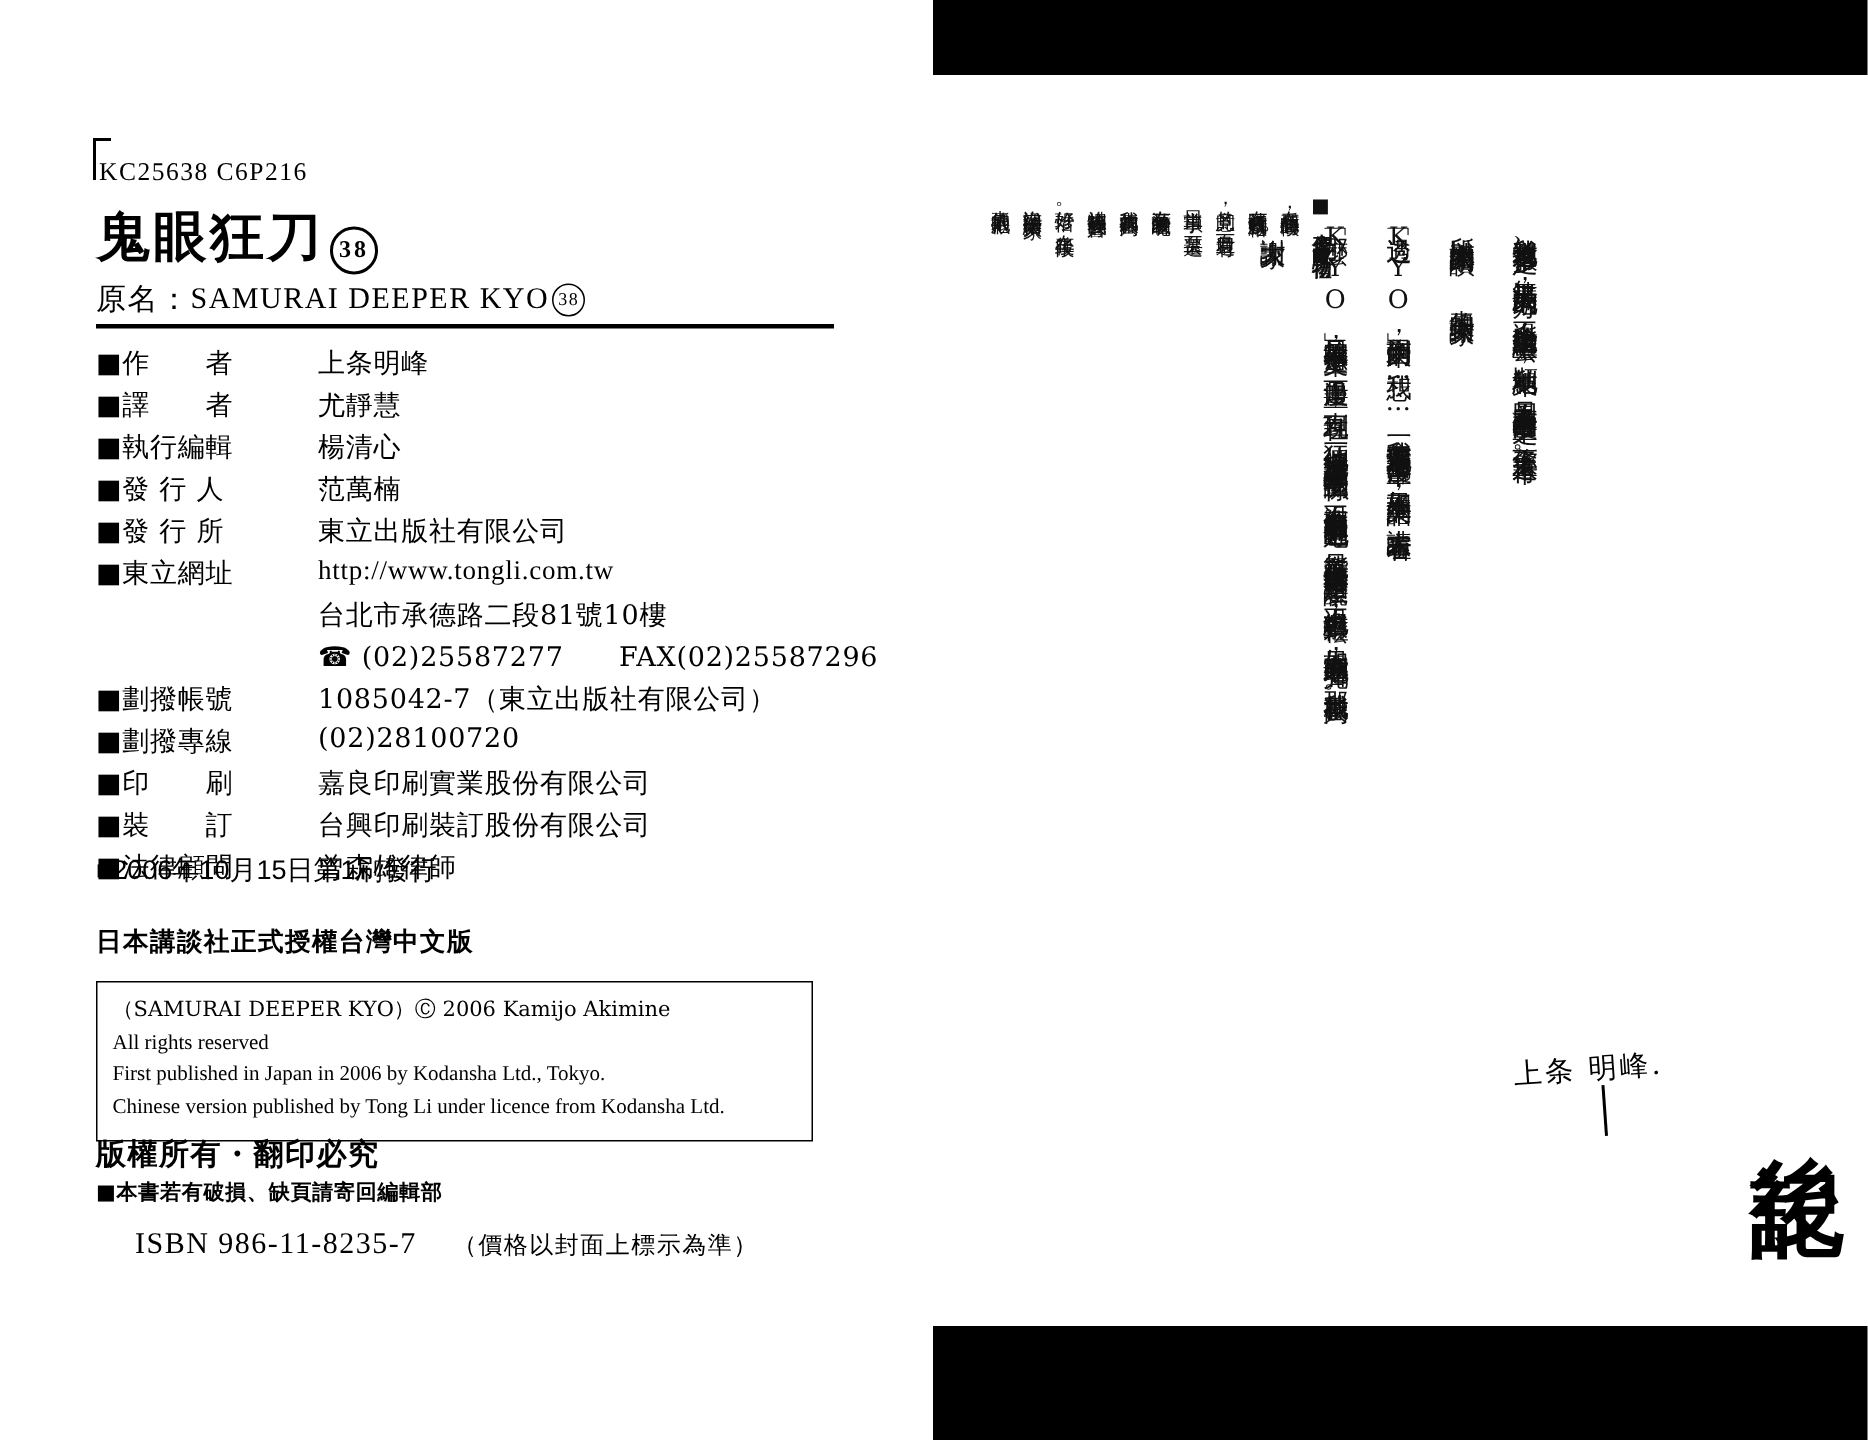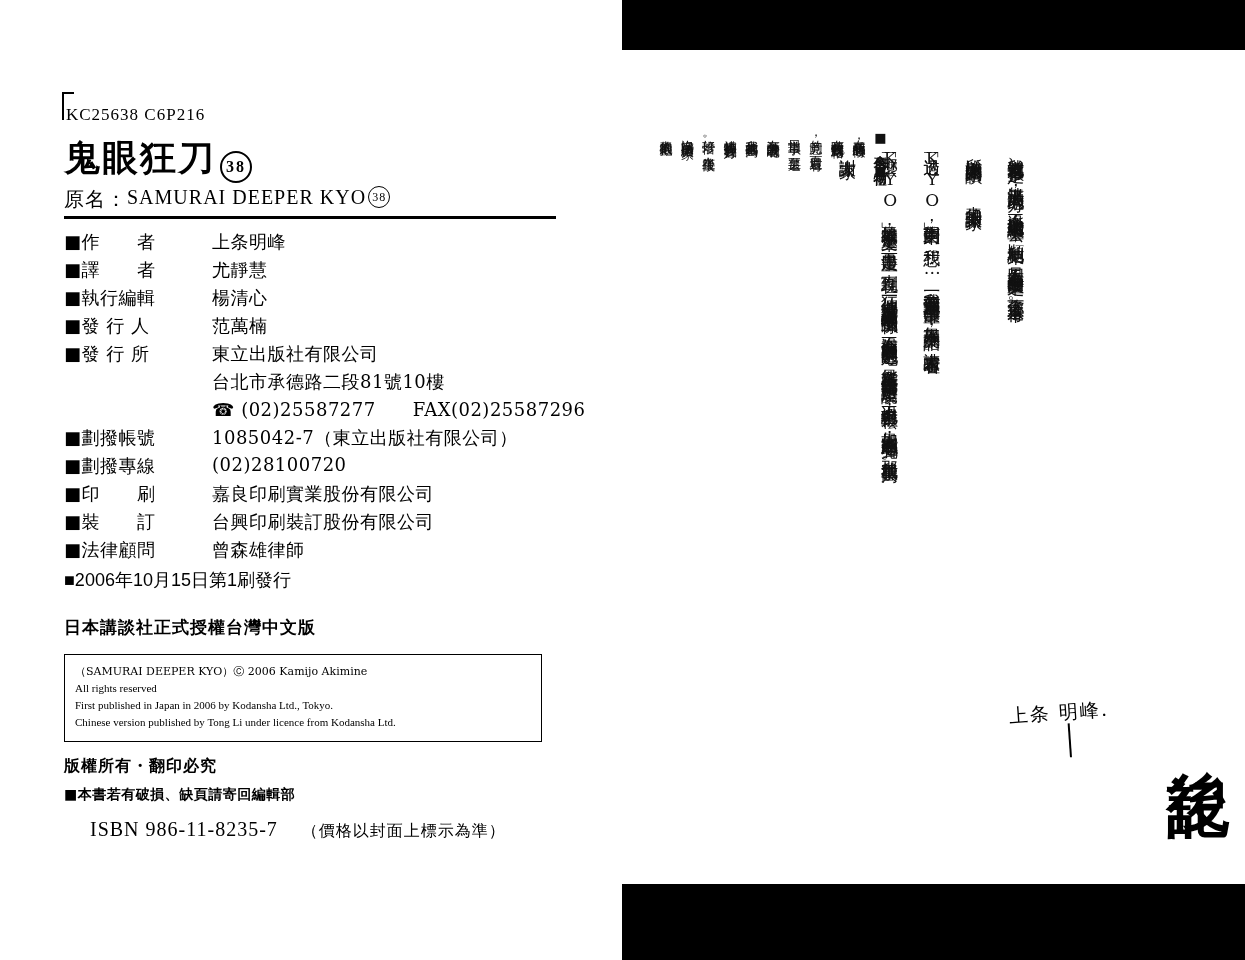--- a/index.html
+++ b/index.html
@@ -149,20 +149,21 @@
     margin-left: 4px;
     font-family: "Liberation Serif", serif;
   }
   .title-romaji {
     position: absolute;
     left: 64px; top: 186px;
     font-family: "Liberation Serif", serif;
     font-size: 20px;
     letter-spacing: 1px;
     display: flex;
+    align-items: center;
   }
   .title-romaji .cn { font-family: "DejaVu Serif", serif; }
   .vol-circle-sm {
     display: inline-flex;
     align-items: center;
     justify-content: center;
     width: 20px; height: 20px;
     border: 1.5px solid #000;
     border-radius: 50%;
     font-size: 12px;
@@ -217,31 +218,31 @@
     letter-spacing: 1px;
   }
 
   .copyright-box {
     position: absolute;
     left: 64px; top: 654px;
     width: 478px;
     border: 1.5px solid #000;
     padding: 8px 10px 10px 10px;
     font-family: "Liberation Serif", serif;
-    font-size: 11px;
+    font-size: 14px;
     line-height: 1.55;
     box-sizing: border-box;
   }
   .copyright-box .c-cn { font-family: "DejaVu Serif", serif; }
 
   .bottom-1 {
     position: absolute;
     left: 64px; top: 756px;
     font-family: "DejaVu Serif", serif;
-    font-size: 16px;
+    font-size: 20px;
     font-weight: bold;
     letter-spacing: 1px;
     text-align: right;
   }
   .bottom-2 {
     position: absolute;
     left: 64px; top: 786px;
     font-family: "DejaVu Serif", serif;
     font-size: 14px;
     font-weight: bold;
@@ -301,20 +302,24 @@
         <td class="k">■執行編輯</td>
         <td class="v">楊清心</td>
       </tr>
       <tr>
         <td class="k">■發 行 人</td>
         <td class="v">范萬楠</td>
       </tr>
       <tr>
         <td class="k">■發 行 所</td>
         <td class="v">東立出版社有限公司</td>
+      </tr>
+      <tr>
+        <td class="k">■東立網址</td>
+        <td class="v mono-v">http://www.tongli.com.tw</td>
       </tr>
       <tr>
         <td class="k"></td>
         <td class="v">台北市承德路二段81號10樓</td>
       </tr>
       <tr>
         <td class="k"></td>
         <td class="v">☎ (02)25587277　　FAX(02)25587296</td>
       </tr>
       <tr>

